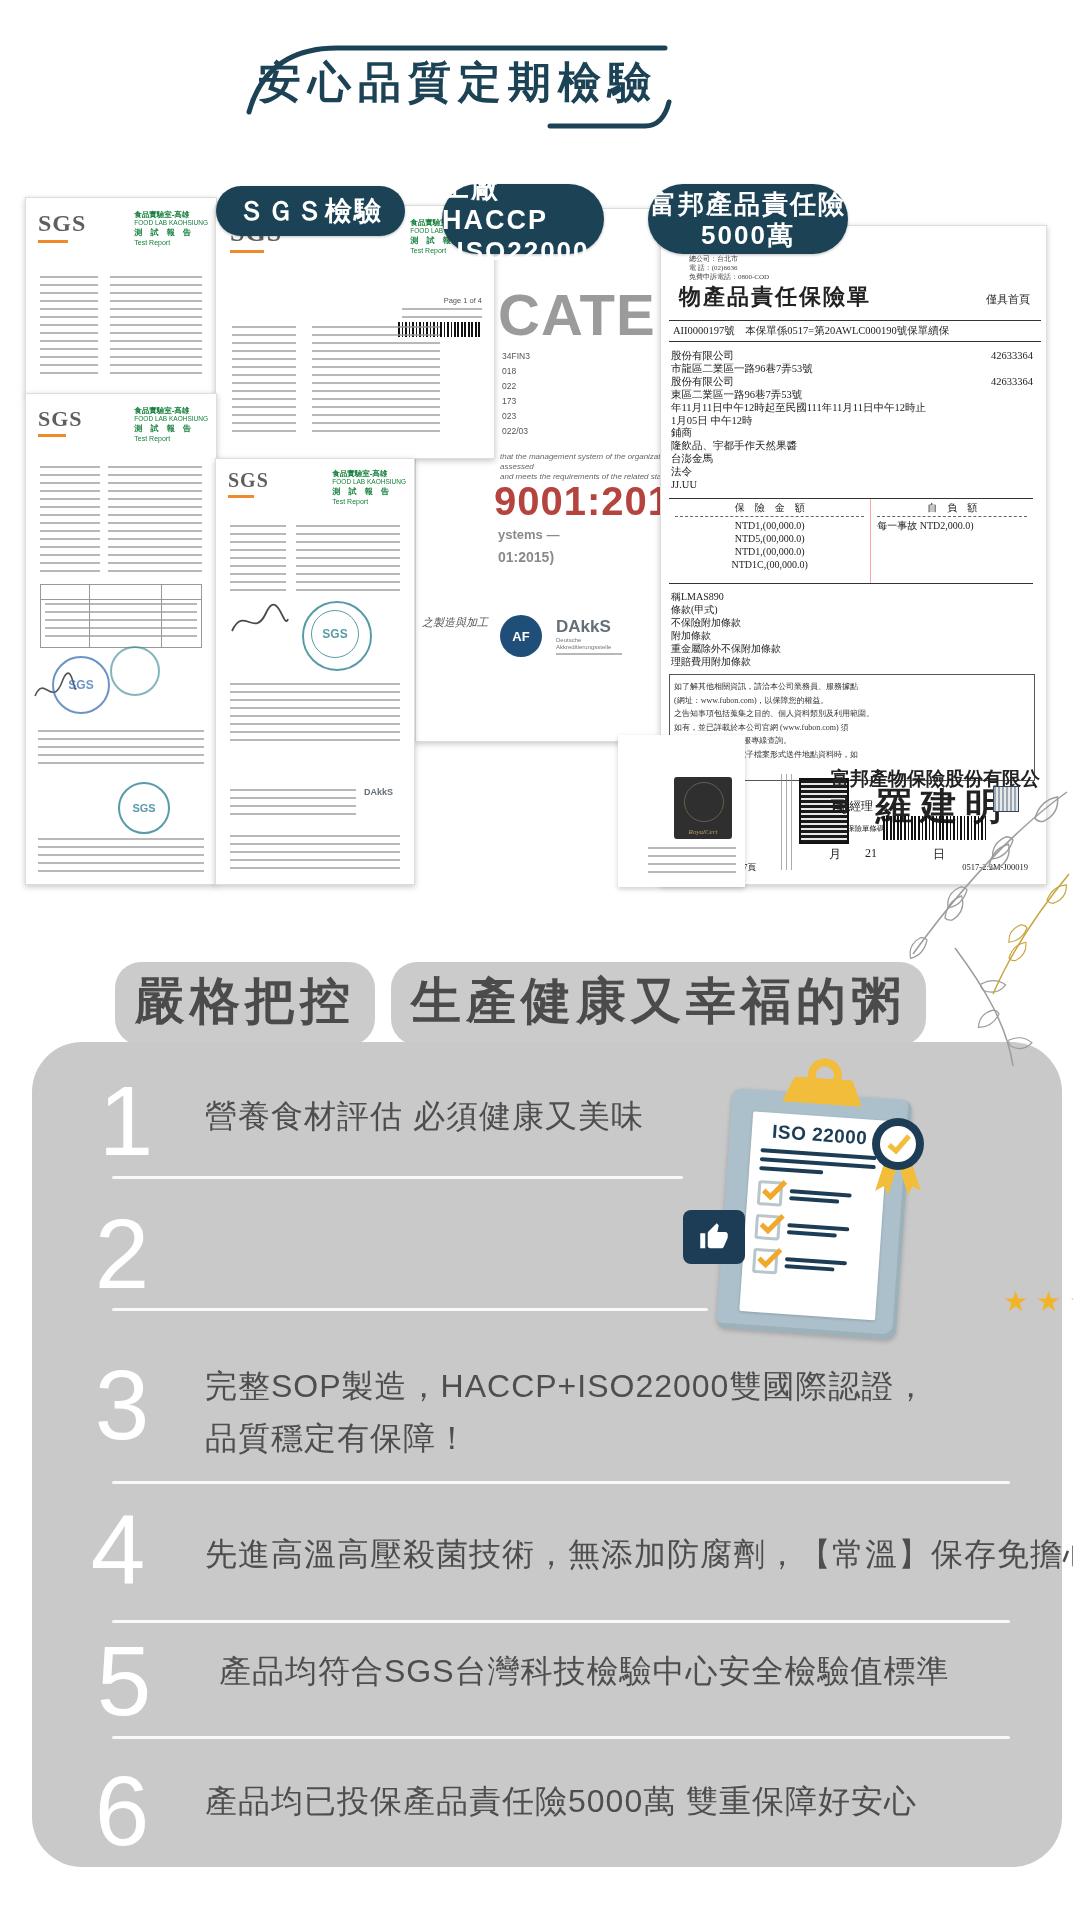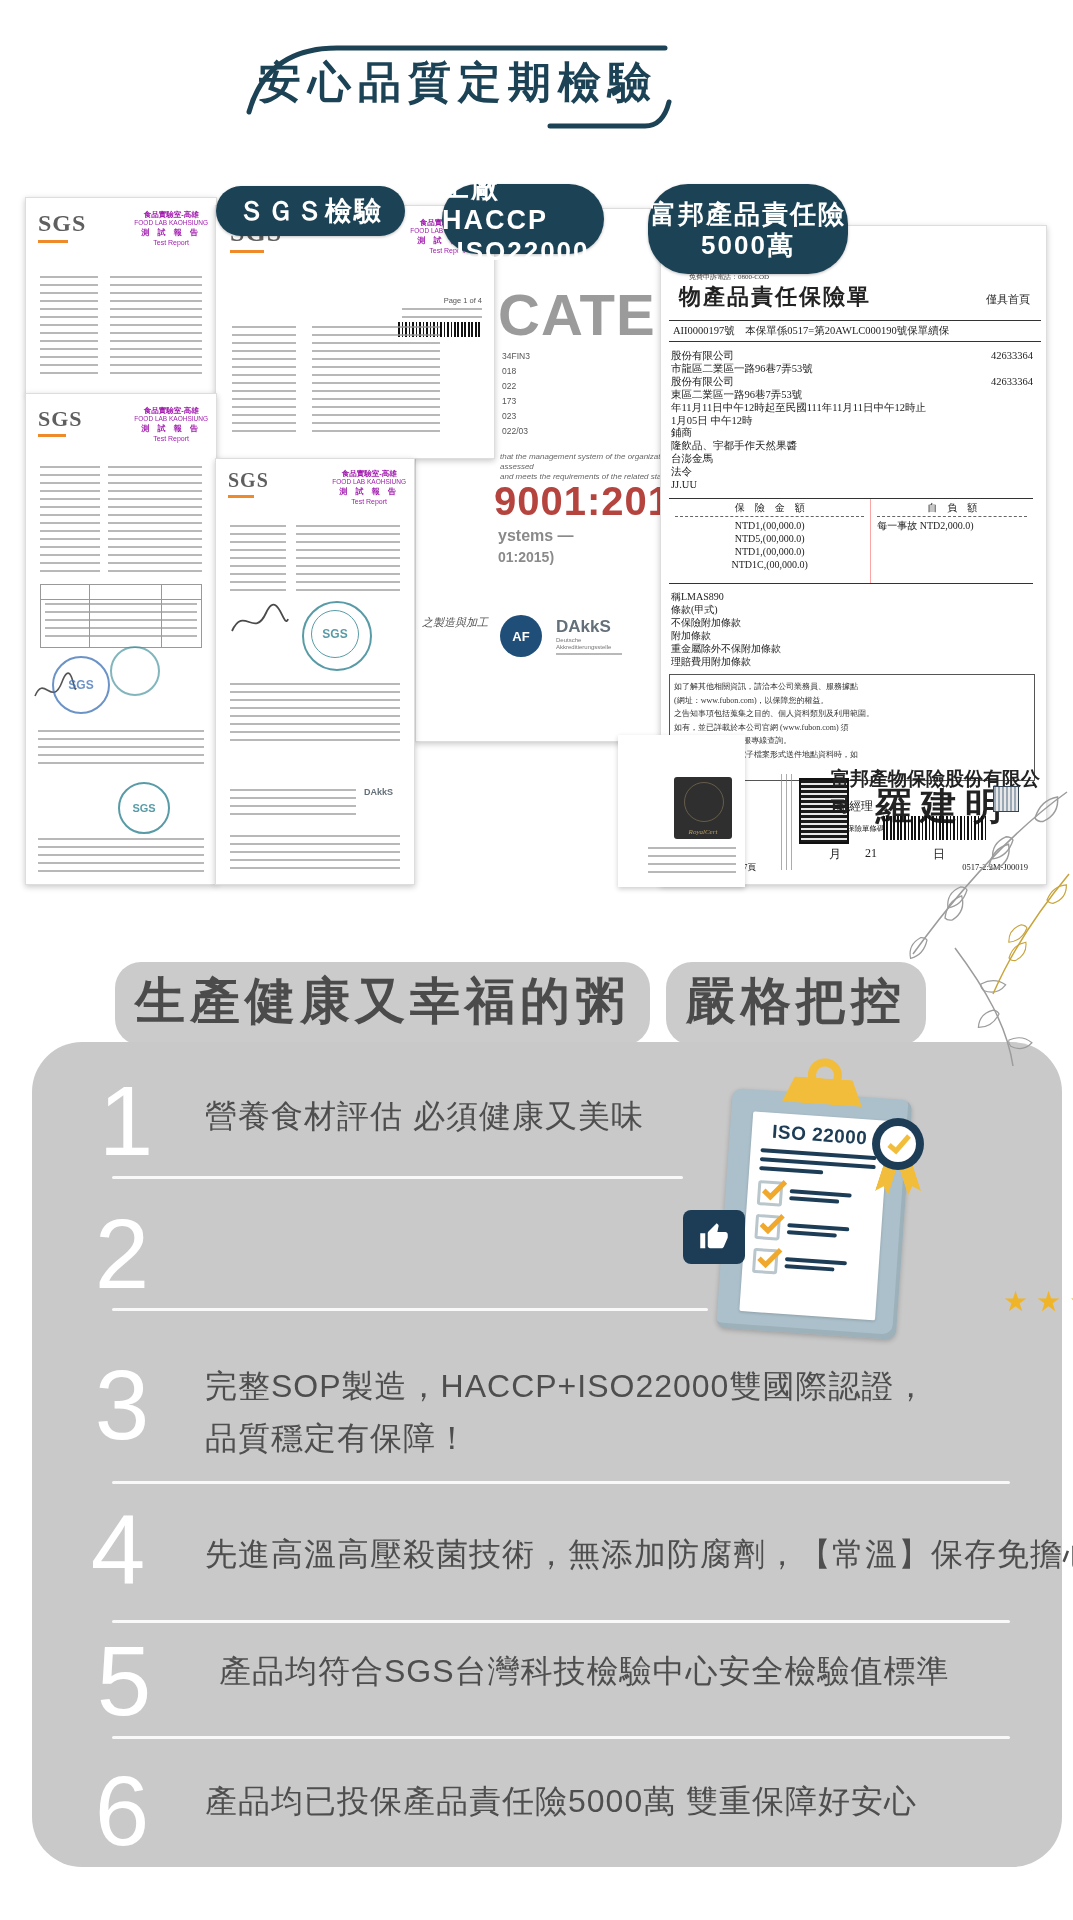--- a/index.html
+++ b/index.html
@@ -10,21 +10,21 @@
   .page-title{font-size:43px;font-weight:700;letter-spacing:7px;color:#1b4255;}
   
   .badge{background:#1b4255;color:#fff;border-radius:40px;display:flex;flex-direction:column;
          align-items:center;justify-content:center;z-index:6;box-shadow:0 1px 3px rgba(0,0,0,.25);}
   .badge .l1{font-size:27px;font-weight:600;letter-spacing:2px;line-height:32px;}
   .badge .l2{font-size:26px;font-weight:600;letter-spacing:2px;line-height:30px;}
   
   .doc{position:absolute;background:#fff;border:1px solid #ddd;box-shadow:0 2px 6px rgba(0,0,0,.22);}
   .sgslogo{font-weight:700;color:#5f5f5f;letter-spacing:1px;font-family:"Liberation Serif",serif;}
   .sgsmark{position:absolute;background:#ee8a2a;height:3px;}
-  .dochead{position:absolute;text-align:center;color:#a21caf;}
+  .dochead{position:absolute;text-align:left;color:#15803d;}
   .dochead .hz{font-size:7.5px;font-weight:700;line-height:9px;}
   .dochead .he{font-size:6.5px;line-height:8px;}
   .dochead .rz{font-size:8px;letter-spacing:3px;line-height:11px;font-weight:700;}
   .dochead .re{font-size:7px;line-height:9px;}
   .bars{background:repeating-linear-gradient(to bottom,#9a9a9a 0 2px,transparent 2px 8px);opacity:.7;}
   .vbars{background:repeating-linear-gradient(to right,#888 0 1.5px,transparent 1.5px 5px);opacity:.7;}
   .barcode{background:repeating-linear-gradient(90deg,#111 0 2px,transparent 2px 3.5px,#111 3.5px 5px,transparent 5px 7px);}
   .stamp{border-radius:50%;position:absolute;display:flex;align-items:center;justify-content:center;}
   .tinytxt{font-size:7px;color:#555;}
   
@@ -72,21 +72,21 @@
       <div>022</div>
         <div>173</div>
       <div>023</div>
         <div>022/03</div>
     </div>
     <div class="abs" style="left:84px;top:243px;width:235px;font-size:8px;font-style:italic;color:#666;line-height:10px;">
       <div>that the management system of the organization has been assessed</div>
         <div>and meets the requirements of the related standard.</div>
     </div>
     <div class="abs cert-red" style="left:78px;top:270px;">9001:2015</div>
-    <div class="abs" style="left:82px;top:318px;font-size:16px;font-weight:700;color:#8a8a8a;">ystems —</div>
+    <div class="abs" style="left:82px;top:318px;font-size:13px;font-weight:700;color:#8a8a8a;">ystems —</div>
     <div class="abs" style="left:82px;top:340px;font-size:14px;font-weight:700;color:#8a8a8a;">01:2015)</div>
     <div class="abs" style="left:6px;top:406px;font-size:11px;font-style:italic;color:#555;">之製造與加工</div>
     <div class="abs" style="left:84px;top:406px;width:42px;height:42px;border-radius:50%;background:#1f4e78;color:#fff;display:flex;align-items:center;justify-content:center;font-size:13px;font-weight:700;">
         <span>AF</span>
       </div>
     <div class="abs" style="left:140px;top:408px;">
       <div style="font-size:17px;font-weight:700;color:#647079;">DAkkS</div>
       <div class="tinytxt" style="font-size:6px;line-height:7px;color:#777;">
         <div>Deutsche</div>
           <div>Akkreditierungsstelle</div>
@@ -261,21 +261,21 @@
     <div class="abs bars" style="left:14px;top:376px;width:170px;height:34px;"></div>
   </div>
 
   <div class="abs badge" style="left:216px;top:186px;height:50px;padding:0 22px;border-radius:26px;">
     <span class="l1">ＳＧＳ檢驗</span>
   </div>
   <div class="abs badge" style="left:442px;top:184px;width:162px;height:70px;">
     <span class="l1">工廠HACCP</span>
     <span class="l2">ISO22000</span>
   </div>
-  <div class="abs badge" style="left:648px;top:184px;width:200px;height:90px;">
+  <div class="abs badge" style="left:648px;top:184px;width:200px;height:70px;">
     <span class="l1" style="font-size:26px;">富邦產品責任險</span>
     <span class="l2">5000萬</span>
   </div>
 
   <svg class="abs" style="left:885px;top:778px;z-index:5;" width="188" height="290" viewBox="0 0 188 290">
     <defs>
         <path id="lf" d="M0 0 Q 14 -13 30 -7 Q 23 9 5 7 Q 0 4 0 0 Z"></path>
       </defs>
     <g stroke="#9c9c9c" fill="none" stroke-width="1.5">
       <path d="M182 14 C 140 44, 86 96, 28 176"></path>
@@ -292,22 +292,22 @@
     </g>
     <g stroke="#c9a43a" fill="none" stroke-width="1.5">
       <path d="M184 96 C 156 130, 128 170, 108 216"></path>
       <use href="#lf" transform="translate(162,122) rotate(-25) scale(.8)"></use>
       <use href="#lf" transform="translate(142,150) rotate(155) scale(.75)"></use>
       <use href="#lf" transform="translate(124,180) rotate(-30) scale(.75)"></use>
     </g>
   </svg>
 
   <div class="abs" style="left:115px;top:962px;display:flex;gap:16px;">
+    <span class="hl">嚴格把控</span>
     <span class="hl">生產健康又幸福的粥</span>
-    <span class="hl">嚴格把控</span>
   </div>
 
   <div id="panel"></div>
 
   <div class="num" style="left:86px;top:1072px;">1</div>
   <div class="itext" style="left:205px;top:1090px;">營養食材評估 必須健康又美味</div>
   <div class="divider" style="left:112px;top:1176px;width:571px;"></div>
 
   <div class="num" style="left:82px;top:1205px;">2</div>
   <div class="divider" style="left:112px;top:1308px;width:596px;"></div>

